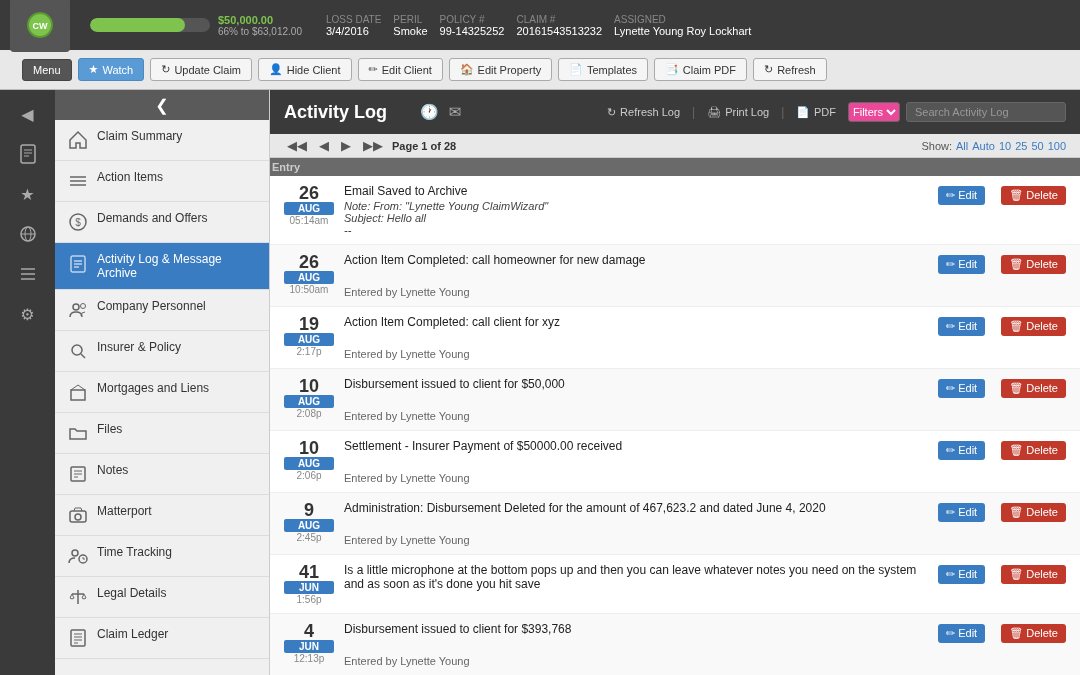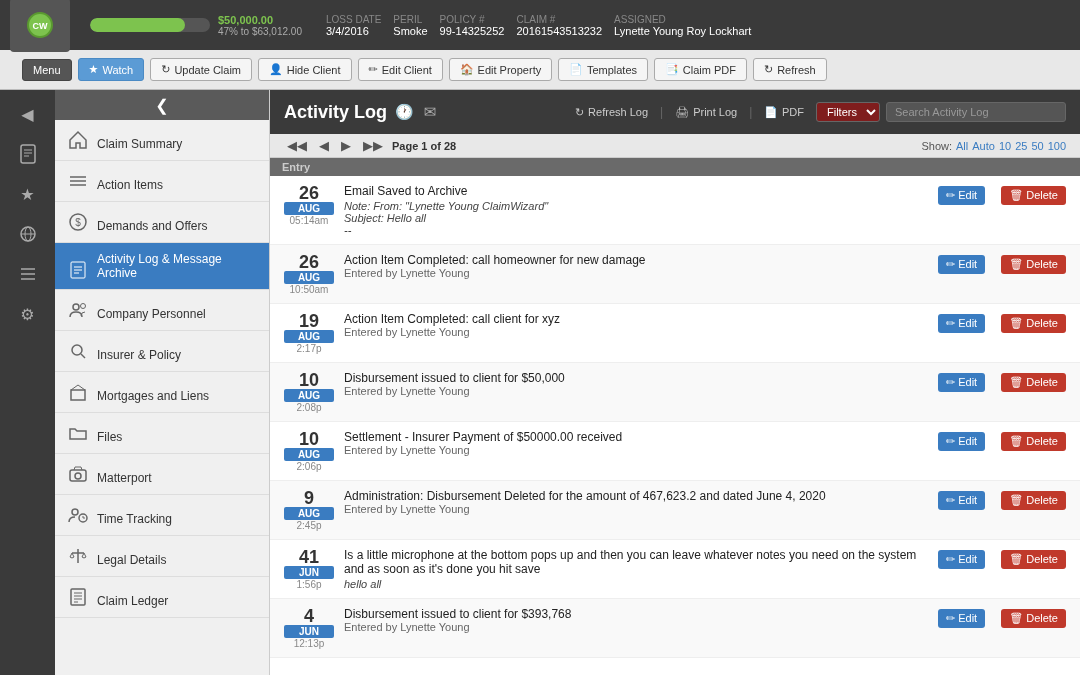--- a/index.html
+++ b/index.html
@@ -82,105 +82,105 @@
       background: #f0f0f0;
       border-right: 1px solid #ccc;
       overflow-y: auto;
     }
     .sidebar-toggle {
       background: #5a5a5a; color: #fff;
       height: 30px; display: flex; align-items: center; justify-content: center;
       cursor: pointer; font-size: 16px;
     }
     .sidebar-item {
-      display: flex; align-items: flex-end; gap: 8px;
+      display: flex; align-items: flex-start; gap: 8px;
       padding: 9px 12px; cursor: pointer; border-bottom: 1px solid #ddd;
       color: #333; font-size: 12px;
     }
     .sidebar-item.active { background: #3a7cc1; color: #fff; }
     .sidebar-item .si-icon {
       width: 22px; height: 22px; flex-shrink: 0;
       display: flex; align-items: center; justify-content: center;
       font-size: 14px; color: #666;
     }
     .sidebar-item.active .si-icon { color: #fff; }
     .sidebar-item .si-label { font-size: 12px; }
 
     
     .content {
       flex: 1; background: #fff; overflow: hidden; display: flex; flex-direction: column;
     }
 
     
     .al-header {
       background: #3a3a3a; color: #fff;
-      padding: 8px 14px; display: flex; align-items: center; gap: 4px;
+      padding: 8px 14px; display: flex; align-items: center; gap: 29px;
       min-height: 44px;
     }
     .al-title { font-size: 18px; font-weight: bold; color: #fff; }
     .al-header-icons { display: flex; gap: 10px; align-items: center; margin-left: 4px; }
     .al-header-icon { font-size: 15px; color: #aaa; cursor: pointer; }
     .al-header-actions { display: flex; gap: 8px; align-items: center; margin-left: auto; }
     .al-action-btn {
       display: inline-flex; align-items: center; gap: 4px;
       font-size: 11px; color: #ccc; cursor: pointer; background: none; border: none;
       padding: 2px 4px;
     }
     .al-separator { color: #666; }
     .al-filters {
       display: flex; align-items: center; gap: 6px;
     }
     .al-filter-select {
-      background: #7f1d1d; color: #fff; border: 1px solid #666;
-      padding: 2px 6px; border-radius: 3px; font-size: 11px;
+      background: #ec4899; color: #fff; border: 1px solid #666;
+      padding: 2px 0; border-radius: 3px; font-size: 11px;
     }
     .al-search {
       background: #555; color: #fff; border: 1px solid #666;
-      padding: 3px 8px; border-radius: 3px; font-size: 11px; width: 180px;
+      padding: 3px 8px; border-radius: 3px; font-size: 11px; width: 160px;
     }
     .al-search::placeholder { color: #999; }
 
     
     .pagination-bar {
       background: #e8e8e8; border-bottom: 1px solid #ccc;
       padding: 4px 14px; display: flex; align-items: center; gap: 6px; font-size: 11px;
     }
     .pag-btn {
       background: none; border: none; cursor: pointer; font-size: 13px; color: #555; padding: 0 3px;
     }
     .pag-label { color: #333; font-weight: bold; }
     .pag-show { margin-left: auto; display: flex; align-items: center; gap: 4px; color: #555; }
     .pag-show a { color: #3a7cc1; cursor: pointer; text-decoration: none; }
 
     
     .log-entries { overflow-y: auto; flex: 1; }
     .entry-header-row {
       background: #6a6a6a; color: #ccc; font-size: 11px;
-      padding: 3px 12px; font-weight: bold;
+      padding: 3px 2px; font-weight: bold;
     }
     .log-entry {
       display: flex; align-items: flex-start; gap: 10px;
       padding: 8px 14px; border-bottom: 1px solid #eee;
       background: #fff;
     }
     .log-entry:nth-child(even) { background: #f9f9f9; }
 
     .entry-date-box {
       flex-shrink: 0; text-align: center; min-width: 50px;
     }
     .entry-date-day { font-size: 18px; font-weight: bold; color: #333; line-height: 1; text-align: center; }
     .entry-date-month {
       background: #3a7cc1; color: #fff; font-size: 10px; font-weight: bold;
       padding: 1px 4px; border-radius: 2px; text-align: center;
     }
     .entry-date-time { font-size: 10px; color: #888; }
 
     .entry-body { flex: 1; }
     .entry-text { font-size: 12px; color: #222; }
-    .entry-sub { font-size: 11px; color: #666; margin-top: 0; }
+    .entry-sub { font-size: 11px; color: #666; margin-top: 19px; }
     .entry-note { font-size: 11px; color: #444; margin-top: 2px; font-style: italic; }
 
     .entry-actions { display: flex; gap: 16px; align-items: flex-start; flex-shrink: 0; padding-top: 2px; }
     .btn-edit {
       background: #3a7cc1; color: #fff; border: none;
       padding: 3px 8px; border-radius: 3px; font-size: 11px; cursor: pointer;
       display: flex; align-items: center; gap: 3px;
     }
     .btn-delete {
       background: #c0392b; color: #fff; border: none;
@@ -202,21 +202,21 @@
       <circle cx="20" cy="15" r="12" fill="#7dc34e" stroke="#5a9a30" stroke-width="2"></circle>
       <text x="20" y="19" text-anchor="middle" fill="white" font-size="9" font-weight="bold">CW</text>
     </svg>
   </div>
   <div class="progress-area">
     <div class="progress-bar-container">
       <div class="progress-bar-fill" style="width:79%"></div>
     </div>
     <div>
       <div class="progress-label">$50,000.00</div>
-      <div class="progress-sub">47% to $63,012.00</div>
+      <div class="progress-sub">66% to $63,012.00</div>
     </div>
   </div>
   <div class="top-info">
     <div class="top-info-item">
       <div class="label">LOSS DATE</div>
       <div class="value">3/4/2016</div>
     </div>
     <div class="top-info-item">
       <div class="label">PERIL</div>
       <div class="value">Smoke</div>
@@ -372,20 +372,31 @@
       </div>
       <span class="si-label">Mortgages and Liens</span>
     </div>
     <div class="sidebar-item">
       <div class="si-icon">
         <svg width="20" height="20" viewBox="0 0 20 20">
             <path d="M2 6 L2 16 L18 16 L18 8 L9 8 L7 6 Z" fill="none" stroke="#666" stroke-width="1.5"></path>
           </svg>
       </div>
       <span class="si-label">Files</span>
+    </div>
+    <div class="sidebar-item">
+      <div class="si-icon">
+        <svg width="20" height="20" viewBox="0 0 20 20">
+            <rect x="3" y="3" width="14" height="14" rx="1" fill="none" stroke="#666" stroke-width="1.5"></rect>
+            <line x1="6" y1="7" x2="14" y2="7" stroke="#666" stroke-width="1"></line>
+            <line x1="6" y1="10" x2="14" y2="10" stroke="#666" stroke-width="1"></line>
+            <line x1="6" y1="13" x2="10" y2="13" stroke="#666" stroke-width="1"></line>
+          </svg>
+      </div>
+      <span class="si-label">Notes</span>
     </div>
     <div class="sidebar-item">
       <div class="si-icon">
         <svg width="20" height="20" viewBox="0 0 20 20">
             <rect x="2" y="6" width="16" height="11" rx="2" fill="none" stroke="#666" stroke-width="1.5"></rect>
             <circle cx="10" cy="12" r="3" fill="none" stroke="#666" stroke-width="1.5"></circle>
             <path d="M6 6 L7 3 L13 3 L14 6" fill="none" stroke="#666" stroke-width="1"></path>
           </svg>
       </div>
       <span class="si-label">Matterport</span>
@@ -579,21 +590,20 @@
       </div>
 
       <div class="log-entry">
         <div class="entry-date-box">
           <div class="entry-date-day">41</div>
           <div class="entry-date-month">JUN</div>
           <div class="entry-date-time">1:56p</div>
         </div>
         <div class="entry-body">
           <div class="entry-text">Is a little microphone at the bottom pops up and then you can leave whatever notes you need on the system and as soon as it's done you hit save</div>
-          <div class="entry-note">hello all</div>
         </div>
         <div class="entry-actions">
           <button class="btn-edit">✏ Edit</button>
           <button class="btn-delete">🗑 Delete</button>
         </div>
       </div>
 
       <div class="log-entry">
         <div class="entry-date-box">
           <div class="entry-date-day">4</div>

